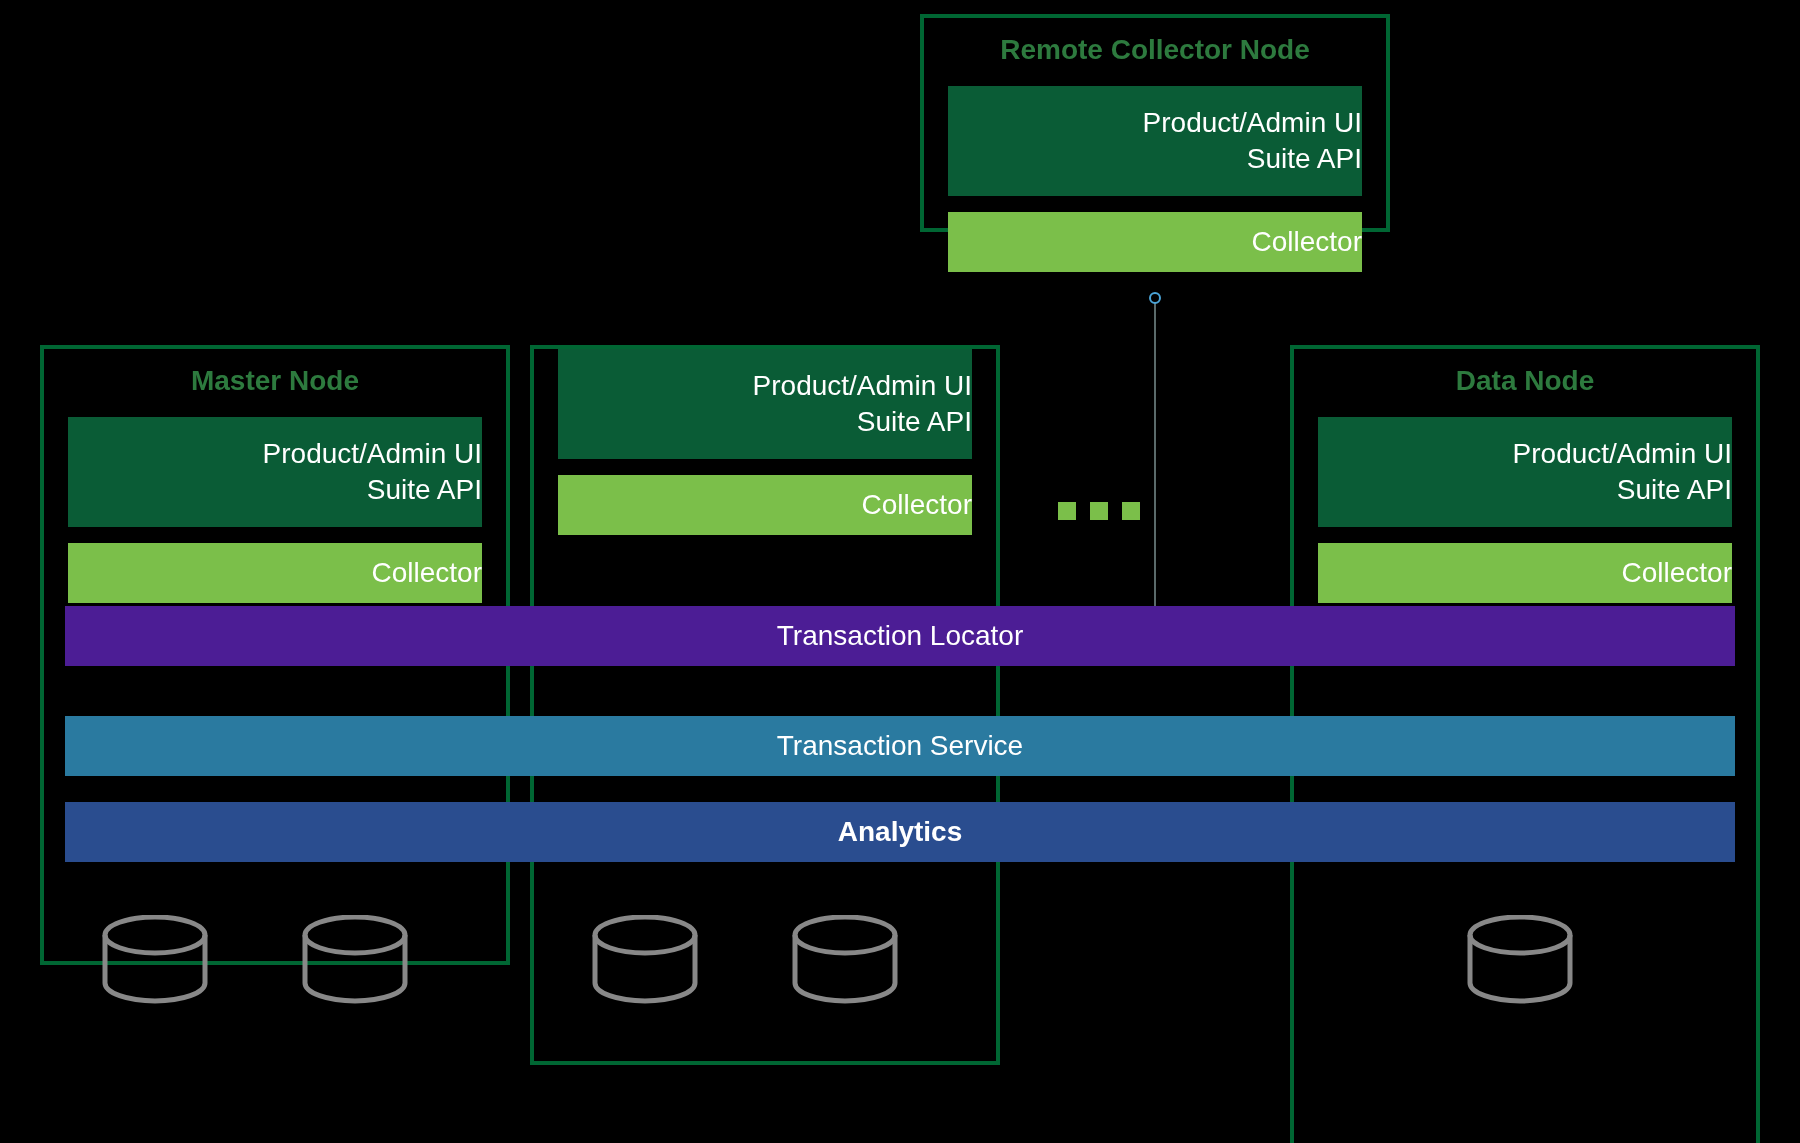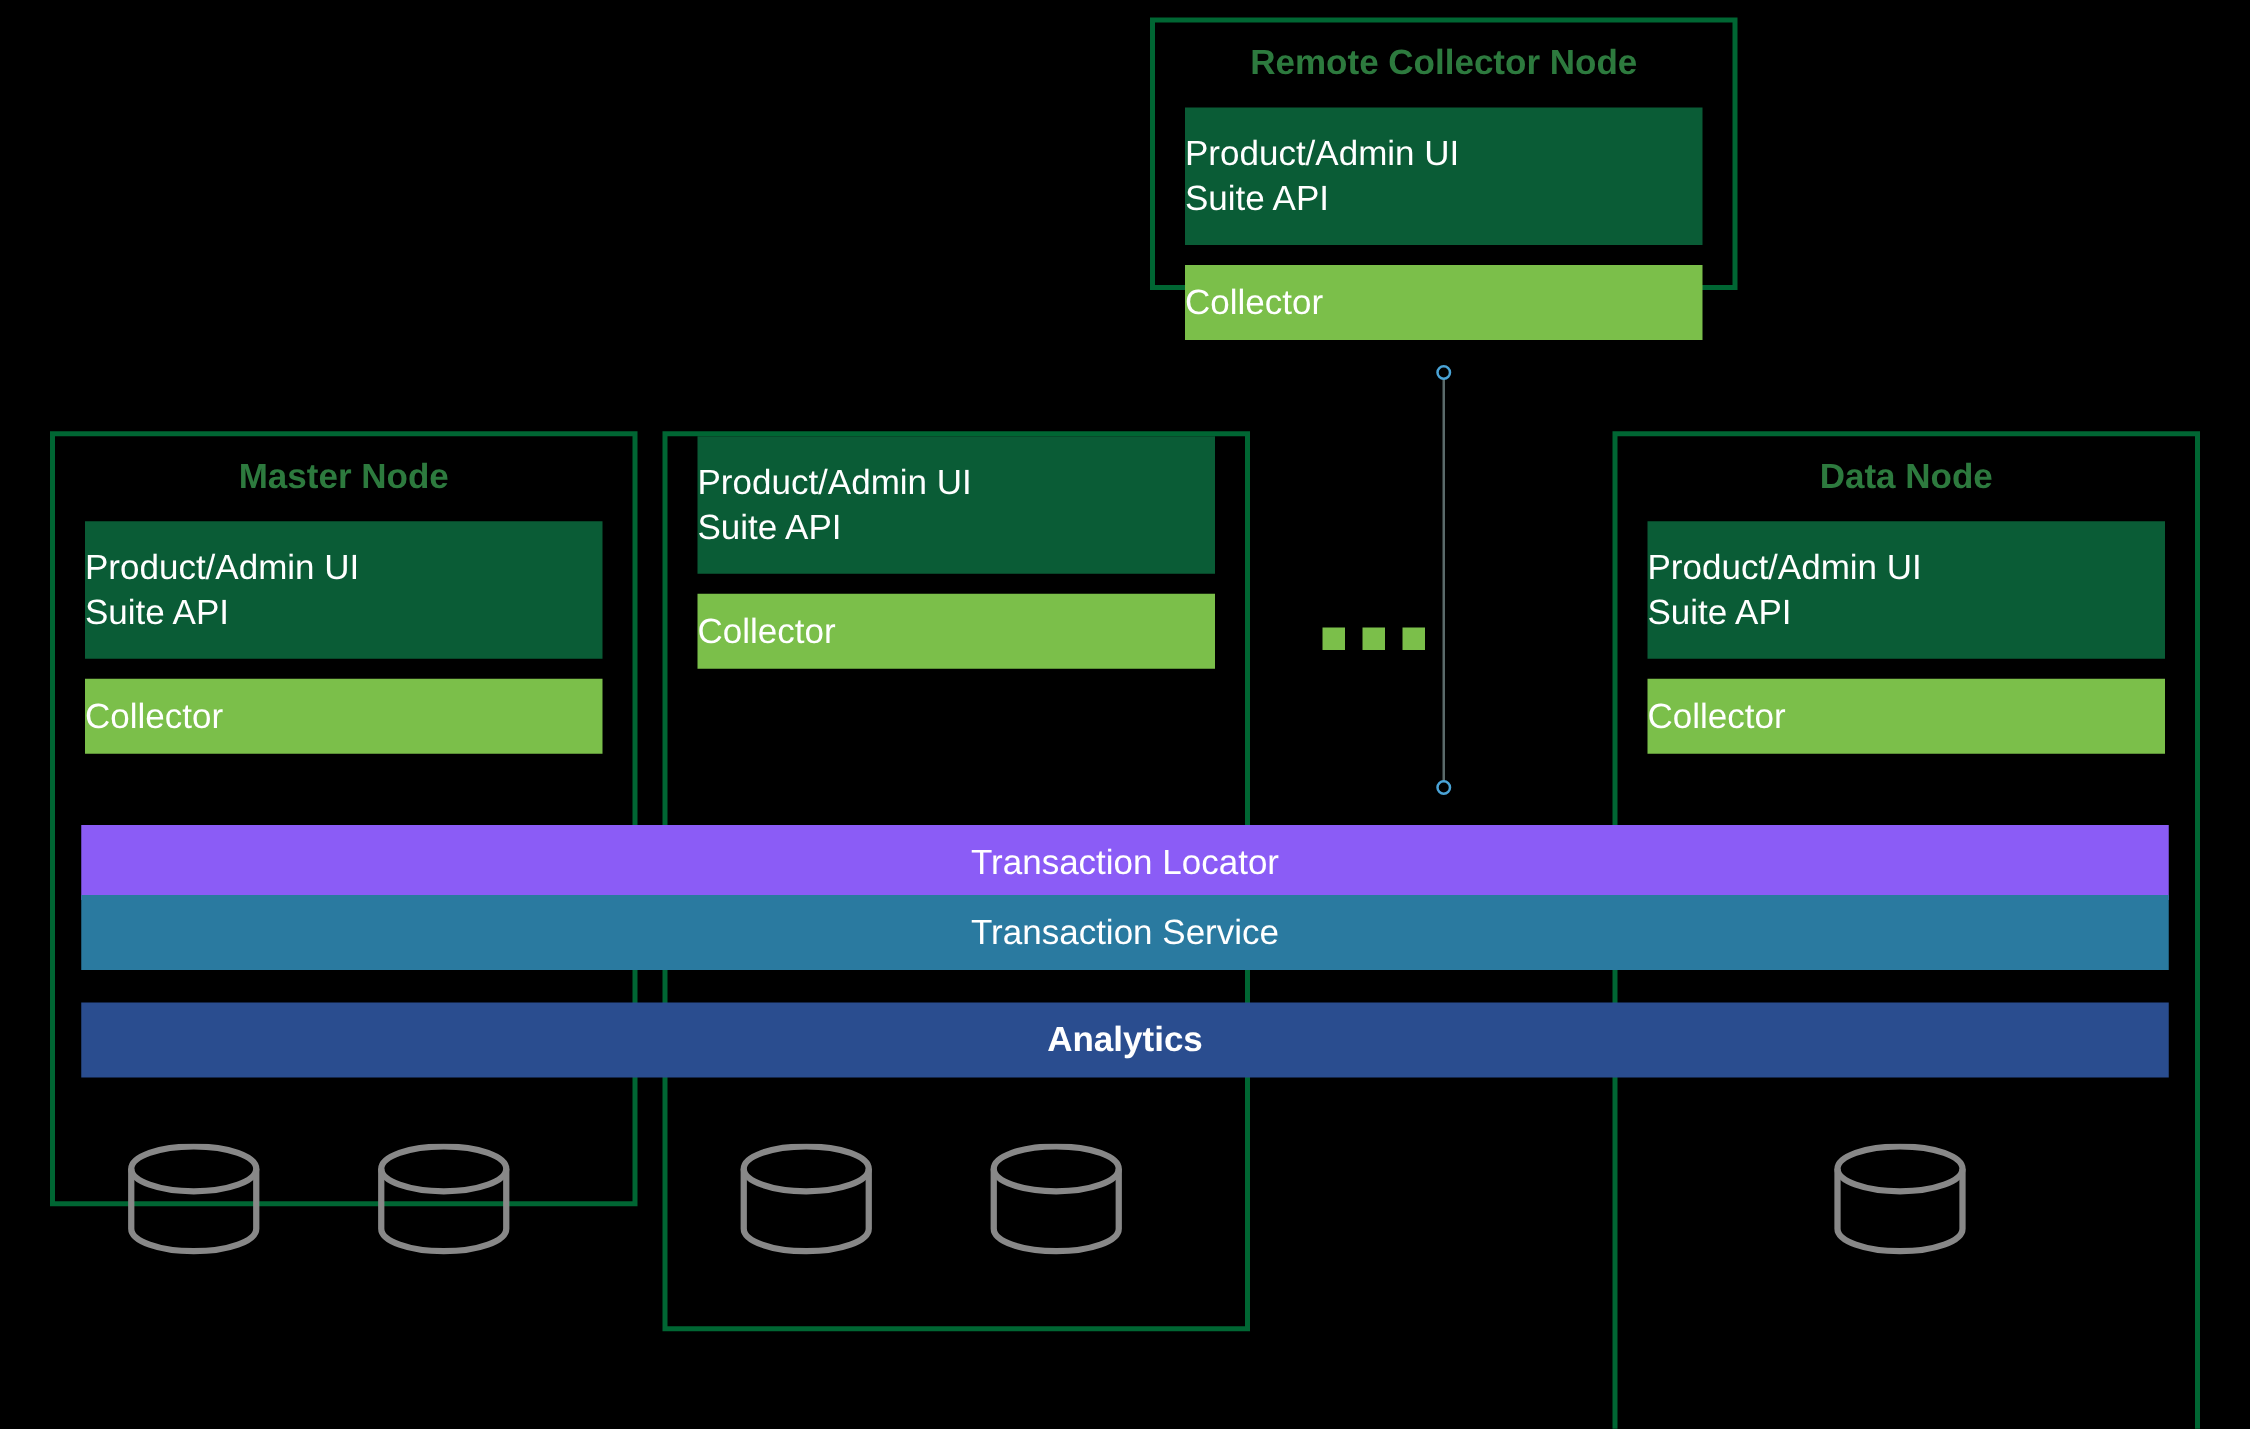--- a/index.html
+++ b/index.html
@@ -28,21 +28,21 @@
     filter: blur(0.6px);
   }
   .block {
     margin: 0 24px 16px 24px;
     text-align: center;
     color: #fff;
     font-size: 28px;
     display: flex;
     flex-direction: column;
     justify-content: center;
-    align-items: flex-start;
+    align-items: flex-end;
     line-height: 1.3;
   }
   .block-dark-green {
     background: #0a5c36;
     height: 110px;
   }
   .block-light-green {
     background: #7bbf4a;
     height: 60px;
   }
@@ -50,21 +50,21 @@
     position: absolute;
     left: 65px;
     right: 65px;
     height: 60px;
     display: flex;
     align-items: center;
     justify-content: center;
     color: #fff;
     font-size: 28px;
   }
-  .bar-locator { background: #8b5cf6; top: 660px; }
+  .bar-locator { background: #4c1d95; top: 606px; }
   .bar-service { background: #2a7aa0; top: 716px; }
   .bar-analytics { background: #2a4d8f; top: 802px; font-weight: bold; }
   .cylinder {
     position: absolute;
   }
   .cylinder svg {
     display: block;
   }
   .dots {
     position: absolute;

